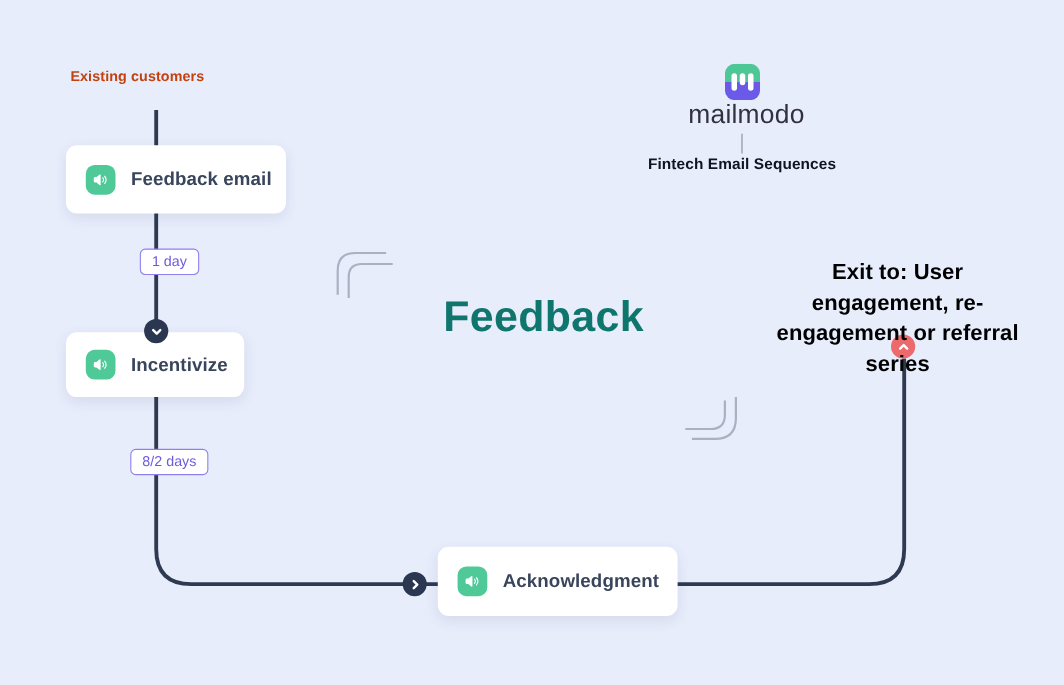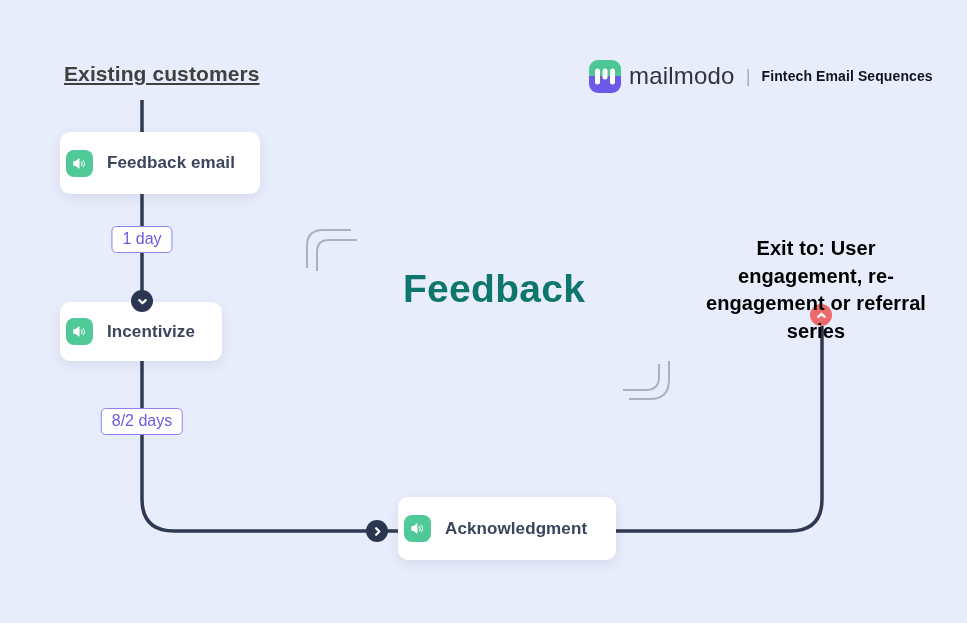--- a/index.html
+++ b/index.html
@@ -10,63 +10,63 @@
     overflow: hidden;
     position: relative;
   }
   .canvas { position: absolute; inset: 0; width: 967px; height: 623px; }
 
   svg.wires { position: absolute; left: 0; top: 0; z-index: 1; }
 
   
   .entry-label {
     position: absolute; left: 64px; top: 62px; z-index: 4;
-    font-size: 21px; font-weight: 700; color: #404040; letter-spacing: .1px; text-decoration: underline;
+    font-size: 13px; font-weight: 700; color: #c2410c; letter-spacing: .1px;
   }
 
   
   .brand {
     position: absolute; left: 589px; top: 58px; z-index: 4;
-    display: flex; align-items: center; height: 36px;
+    display: flex; align-items: center; height: 36px; flex-direction: column;
   }
   .logo-mark { width: 32px; height: 33px; display: inline-block; }
   .brand-name {
     margin-left: 8px; font-size: 24px; color: #32323E; font-weight: 500;
     letter-spacing: .2px;
   }
   .brand-divider { margin: 0 11px; color: #A8AFC2; font-size: 19px; font-weight: 400; }
   .collection-label { font-size: 14px; font-weight: 700; color: #101322; letter-spacing: .1px; }
 
   
   .flow-title {
     position: absolute; left: 403px; top: 267px; z-index: 4;
     font-size: 39px; font-weight: 700; color: #0f766e; letter-spacing: .3px; text-align: right;
   }
 
   
   .node-card {
     position: absolute; z-index: 2;
     background: #FFFFFF; border-radius: 10px;
     box-shadow: 0 4px 12px rgba(45,58,90,0.10);
-    display: flex; align-items: center; padding-left: 6px; gap: 14px;
+    display: flex; align-items: center; padding-left: 18px; gap: 14px;
   }
   .node-feedback-email { left: 60px; top: 132px; width: 200px; height: 62px; }
   .node-incentivize    { left: 60px; top: 302px; width: 162px; height: 59px; }
   .node-acknowledgment { left: 398px; top: 497px; width: 218px; height: 63px; }
   .node-icon {
     width: 27px; height: 27px; border-radius: 8px; background: #4EC997;
     display: flex; align-items: center; justify-content: center; flex: 0 0 auto;
   }
   .node-label { font-size: 17px; font-weight: 700; color: #39455C; letter-spacing: .1px; }
 
   
   .delay-badge {
-    position: absolute; left: 142px; transform: translateX(-50%); z-index: 2;
+    position: absolute; left: 154px; transform: translateX(-50%); z-index: 2;
     background: #FFFFFF; border: 1.2px solid #8F80F0; border-radius: 5px;
-    color: #6C5BDE; font-size: 16px; font-weight: 400;
+    color: #6C5BDE; font-size: 13px; font-weight: 400;
     padding: 3px 10px 4px; white-space: nowrap;
   }
   .delay-1 { top: 226px; }
   .delay-2 { top: 408px; }
 
   
   .conn-circle {
     position: absolute; z-index: 3; width: 22px; height: 22px; border-radius: 50%;
     display: flex; align-items: center; justify-content: center;
   }

